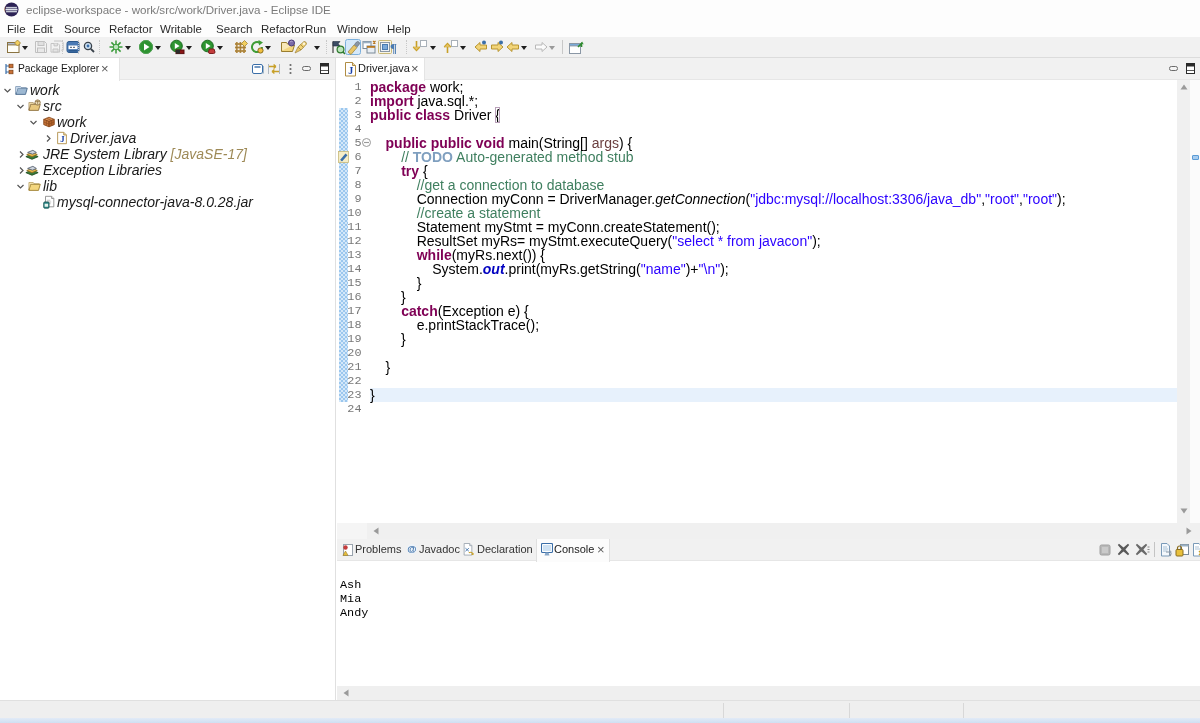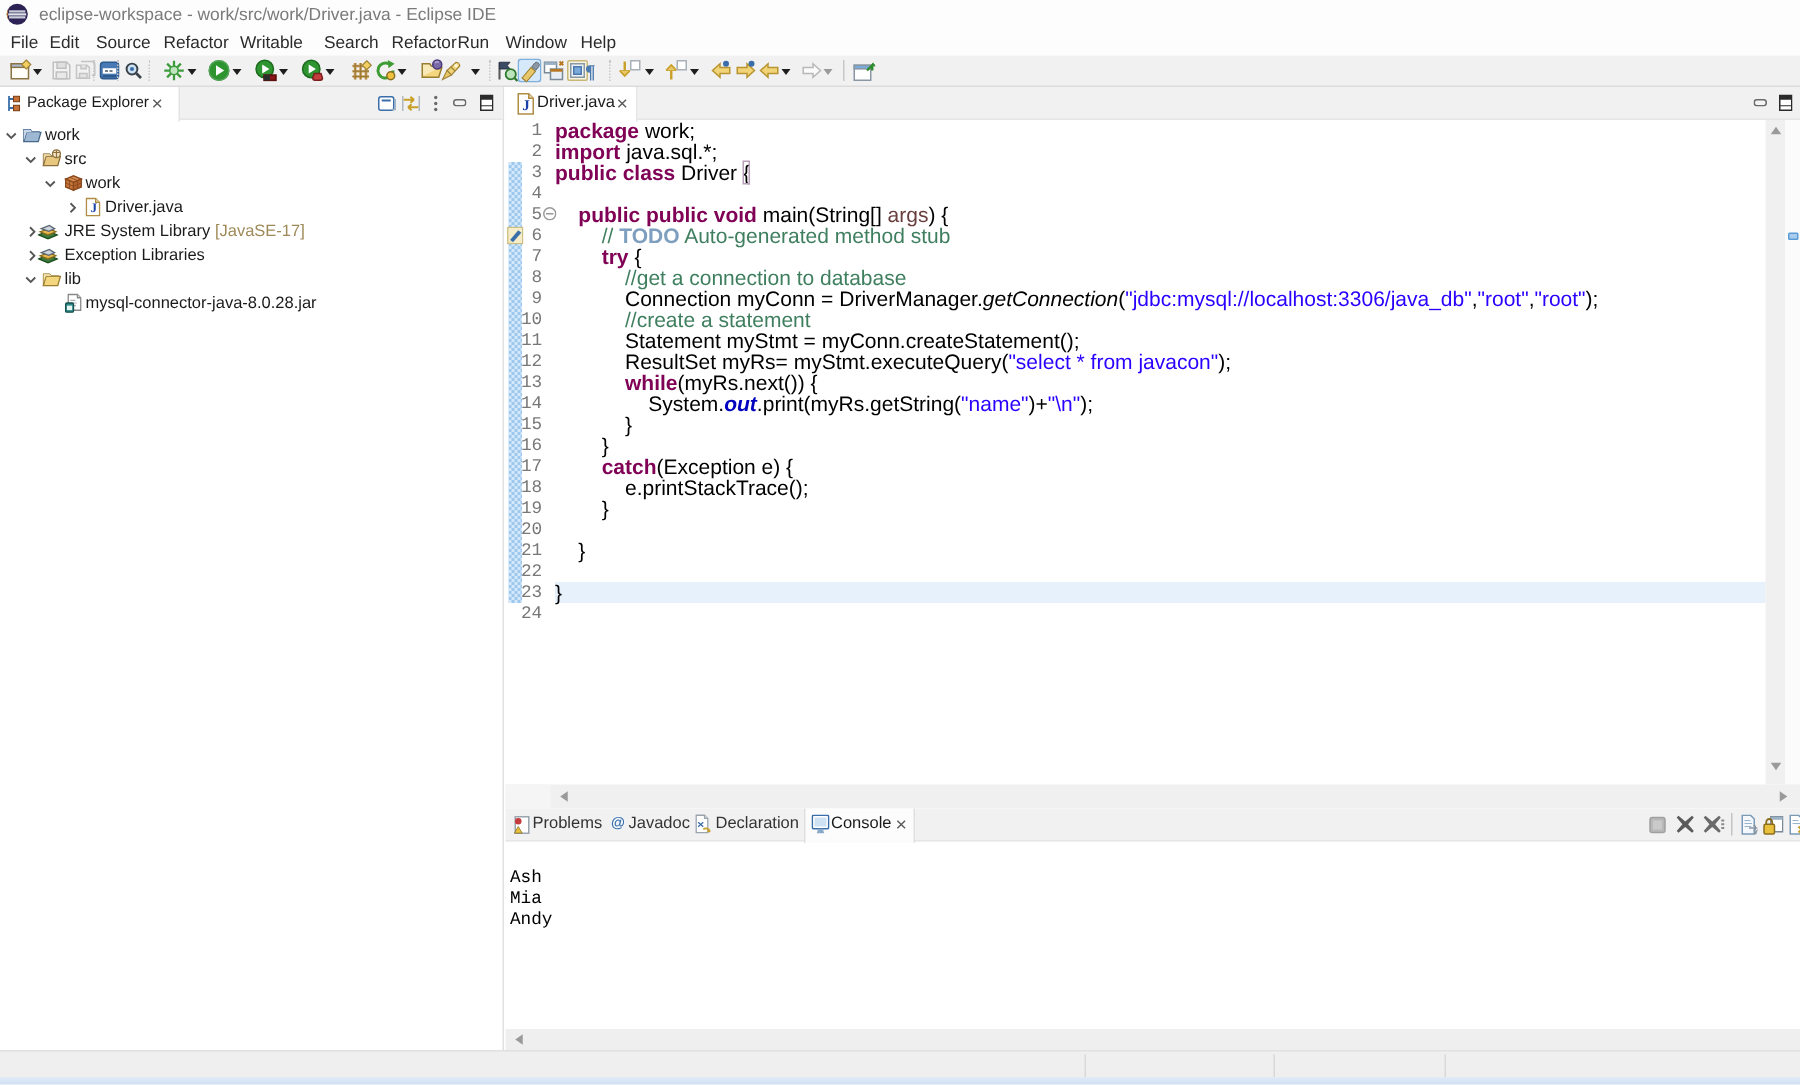--- a/index.html
+++ b/index.html
@@ -13,21 +13,21 @@
 #toolbar { position:absolute; left:0; top:37px; width:1200px; height:21px; background:#f1f1f1; border-bottom:1px solid #dcdcdc; }
 .tbi { position:absolute; top:2px; }
 .dd { position:absolute; top:9px; width:0; height:0; border-left:3.5px solid transparent; border-right:3.5px solid transparent; border-top:4px solid #1e1e1e; }
 .tsep { position:absolute; top:3px; height:14px; border-left:1px dotted #c8c8c8; }
 
 
 #leftpanel { position:absolute; left:0; top:58px; width:336px; height:642px; background:#ffffff; border-right:1px solid #e0e0e0; }
 #lp-header { position:absolute; left:0; top:0; width:335px; height:22px; background:#f1f1f1; border-bottom:1px solid #e6e6e6; }
 #lp-tab { position:absolute; left:0; top:0; width:120px; height:23px; background:#ffffff; border-right:1px solid #e4e4e4; }
 #lp-title { position:absolute; left:18px; top:0; line-height:21px; font-size:10.3px; color:#1a1a1a; }
-.tree-row { position:absolute; font-size:11px; line-height:16px; color:#1a1a1a; height:16px; white-space:nowrap; }
+.tree-row { position:absolute; font-size:14px; line-height:16px; color:#1a1a1a; height:16px; white-space:nowrap;font-style:italic; }
 
 #editor { position:absolute; left:337px; top:58px; width:863px; height:479px; background:#ffffff; }
 #ed-tabrow { position:absolute; left:0; top:0; width:863px; height:22px; background:#f1f1f1; border-bottom:1px solid #e6e6e6; }
 #ed-tab { position:absolute; left:0; top:0; width:88px; height:23px; background:#ffffff; border-right:1px solid #e4e4e4; }
 #ed-tab-title { position:absolute; left:21px; top:0; line-height:21px; font-size:11px; color:#1a1a1a; }
 
 #ruler { position:absolute; left:1px; top:22px; width:11px; height:457px; background:#ffffff; }
 #rangebar { position:absolute; left:1px; width:9px; background:
   repeating-conic-gradient(#9cc7ee 0% 25%, #d4e8f9 0% 50%) 0 0/4px 4px; }
 #linenums { position:absolute; left:10px; top:21.5px; width:14.5px; height:457px; color:#787878; font-family:"Liberation Mono",monospace; font-size:11.8px; line-height:14px; text-align:right; white-space:pre; }

